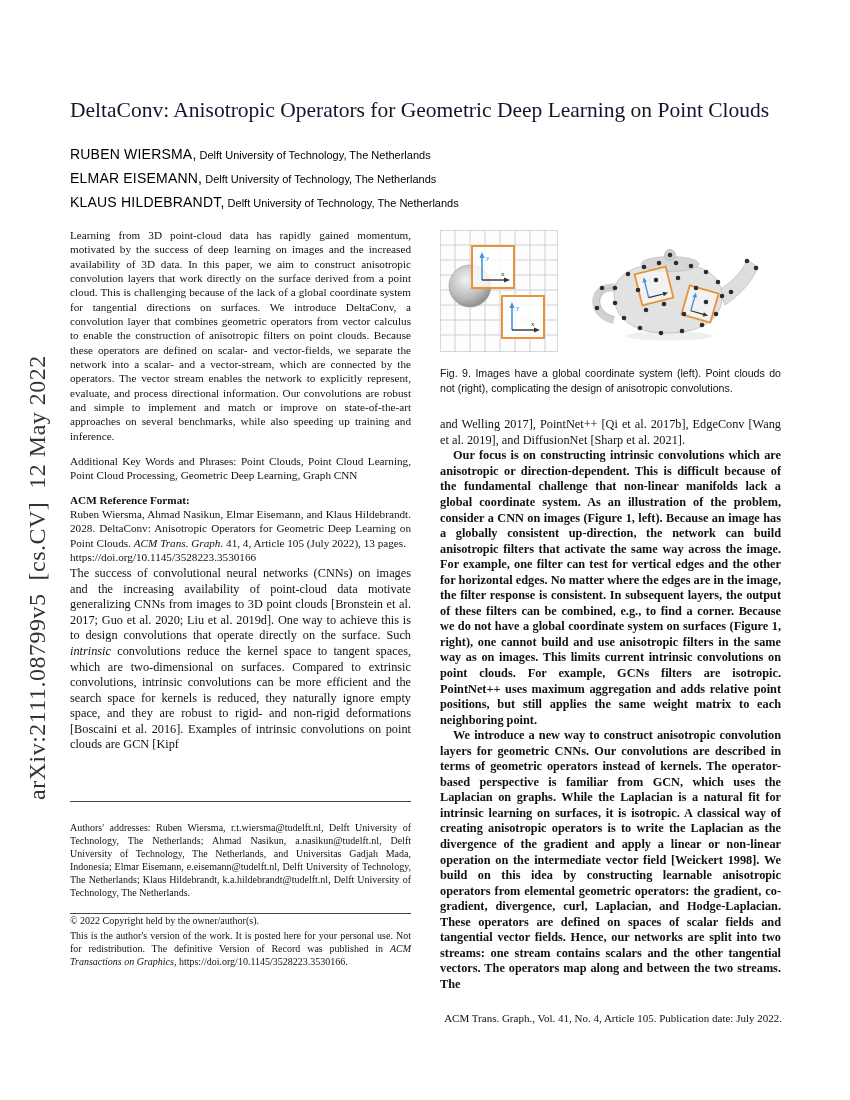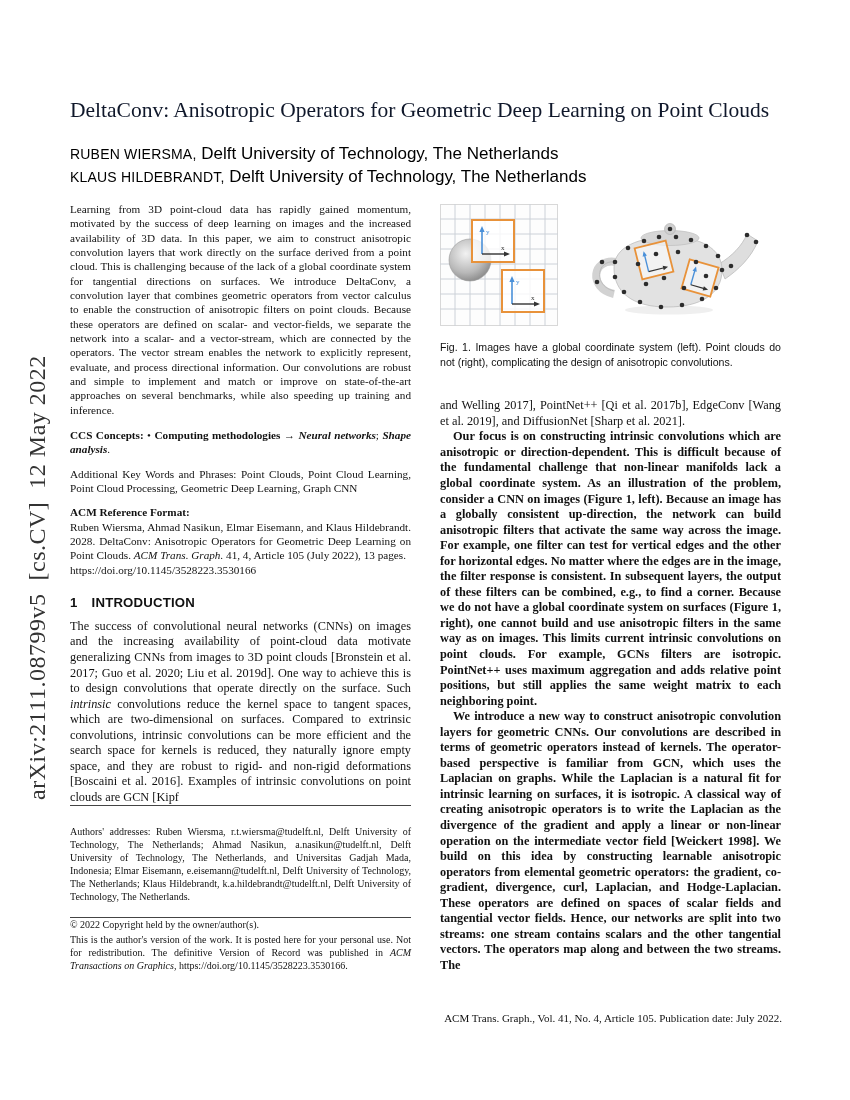--- a/index.html
+++ b/index.html
@@ -6,21 +6,21 @@
   .page{position:relative;width:850px;height:1100px;background:#ffffff;overflow:hidden;
         font-family:"Liberation Serif",serif;color:#111;}
   .arxiv-stamp{position:absolute;left:24px;top:800px;transform:rotate(-90deg);
         transform-origin:left top;white-space:pre;font-family:"Liberation Serif",serif;
         font-size:24px;color:#333;letter-spacing:0.5px;}
   .content{position:absolute;left:70px;top:96px;width:712px;}
   .title{font-size:21.5px;line-height:29px;color:#0f172a;margin:0 0 20px 0;font-weight:normal;}
   .authors{margin:0 0 16px 0;font-family:"Liberation Sans",sans-serif;}
   .author-line{margin:0 0 5px 0;line-height:17px;}
   .author-name{font-size:14px;color:#000;letter-spacing:0.2px;}
-  .author-affil{font-size:17px;color:#000;}
+  .author-affil{font-size:11px;color:#000;}
   .columns{display:flex;gap:29px;margin-top:10px;}
   .col{width:341px;}
   .col-left{display:flex;flex-direction:column;height:742px;}
   .small-serif{font-size:11.2px;line-height:1.28;text-align:justify;}
   .abstract{margin:0 0 11px 0;}
   .ccs{margin:0 0 10px 0;}
   .keywords{margin:0 0 10px 0;}
   .acmref{margin:0 0 2px 0;}
   .bold{font-weight:bold;}
   .bolditalic{font-weight:bold;font-style:italic;}
@@ -30,67 +30,64 @@
   .sec-num{margin-right:14px;}
   .body-par{font-size:12.3px;line-height:1.265;text-align:justify;margin:0;}
   .indent{text-indent:13px;font-weight:bold;}
   .footnote-left{margin-top:auto;font-size:10px;line-height:1.3;text-align:justify;}
   .addresses{border-top:0.8px solid #444;padding-top:19px;margin-bottom:14px;}
   .copyright-block{border-top:0.8px solid #444;}
   .copyright-line{margin:0 0 2px 0;}
   .figure-row{display:flex;gap:8px;align-items:flex-start;margin:2px 0 0 0;}
   .caption{font-family:"Liberation Sans",sans-serif;font-size:10.6px;line-height:1.38;
         color:#111;margin:14px 0 0 0;text-align:justify;}
-  .rc-body{margin-top:29px;}
+  .rc-body{margin-top:22px;}
   .page-footer{position:absolute;left:441px;top:1012px;width:341px;text-align:right;
         font-size:11px;color:#111;}
   svg{display:block;}
 </style>
 </head>
 <body>
 
 <div class="page">
 
   <div class="arxiv-stamp">arXiv:2111.08799v5  [cs.CV]  12 May 2022</div>
 
   <div class="content">
 
     <h1 class="title">DeltaConv: Anisotropic Operators for Geometric Deep Learning on Point Clouds</h1>
 
     <div class="authors">
       <div class="author-line">
         <span class="author-name">RUBEN WIERSMA,</span><span class="author-affil"> Delft University of Technology, The Netherlands</span>
       </div>
       <div class="author-line">
+        <span class="author-name">ELMAR EISEMANN,</span><span class="author-affil"> Delft University of Technology, The Netherlands</span>
+      </div>
+      <div class="author-line">
         <span class="author-name">KLAUS HILDEBRANDT,</span><span class="author-affil"> Delft University of Technology, The Netherlands</span>
       </div>
     </div>
 
     <div class="columns">
 
       <div class="col col-left">
         <p class="small-serif abstract">Learning from 3D point-cloud data has rapidly gained momentum, motivated by the success of deep learning on images and the increased availability of 3D data. In this paper, we aim to construct anisotropic convolution layers that work directly on the surface derived from a point cloud. This is challenging because of the lack of a global coordinate system for tangential directions on surfaces. We introduce DeltaConv, a convolution layer that combines geometric operators from vector calculus to enable the construction of anisotropic filters on point clouds. Because these operators are defined on scalar- and vector-fields, we separate the network into a scalar- and a vector-stream, which are connected by the operators. The vector stream enables the network to explicitly represent, evaluate, and process directional information. Our convolutions are robust and simple to implement and match or improve on state-of-the-art approaches on several benchmarks, while also speeding up training and inference.</p>
 
-        <p class="small-serif ccs">
-          <span class="bold">CCS Concepts:</span><span> • </span><span class="bold">Computing methodologies</span><span> → </span><span class="bolditalic">Neural networks</span><span>; </span><span class="bolditalic">Shape analysis</span><span>.</span>
-        </p>
 
         <p class="small-serif keywords">
           <span>Additional Key Words and Phrases:</span><span> Point Clouds, Point Cloud Learning, Point Cloud Processing, Geometric Deep Learning, Graph CNN</span>
         </p>
 
         <p class="small-serif acmref">
           <span class="bold">ACM Reference Format:</span><br>
           <span>Ruben Wiersma, Ahmad Nasikun, Elmar Eisemann, and Klaus Hildebrandt. 2028. DeltaConv: Anisotropic Operators for Geometric Deep Learning on Point Clouds. </span><span class="italic">ACM Trans. Graph.</span><span> 41, 4, Article 105 (July 2022), 13 pages.</span><br>
           <span>https://doi.org/10.1145/3528223.3530166</span>
         </p>
 
-        <div class="sec-heading">
-          <span class="sec-num">1</span><span>INTRODUCTION</span>
-        </div>
 
         <p class="body-par">
           <span>The success of convolutional neural networks (CNNs) on images and the increasing availability of point-cloud data motivate generalizing CNNs from images to 3D point clouds [Bronstein et al. 2017; Guo et al. 2020; Liu et al. 2019d]. One way to achieve this is to design convolutions that operate directly on the surface. Such </span><span class="italic">intrinsic</span><span> convolutions reduce the kernel space to tangent spaces, which are two-dimensional on surfaces. Compared to extrinsic convolutions, intrinsic convolutions can be more efficient and the search space for kernels is reduced, they naturally ignore empty space, and they are robust to rigid- and non-rigid deformations [Boscaini et al. 2016]. Examples of intrinsic convolutions on point clouds are GCN [Kipf</span>
         </p>
 
         <div class="footnote-left">
           <div class="addresses">Authors' addresses: Ruben Wiersma, r.t.wiersma@tudelft.nl, Delft University of Technology, The Netherlands; Ahmad Nasikun, a.nasikun@tudelft.nl, Delft University of Technology, The Netherlands, and Universitas Gadjah Mada, Indonesia; Elmar Eisemann, e.eisemann@tudelft.nl, Delft University of Technology, The Netherlands; Klaus Hildebrandt, k.a.hildebrandt@tudelft.nl, Delft University of Technology, The Netherlands.</div>
           <div class="copyright-block">
             <p class="copyright-line">© 2022 Copyright held by the owner/author(s).</p>
             <p class="copyright-line">
@@ -206,21 +203,21 @@
                 <circle cx="181" cy="31" r="2.3"></circle>
                 <circle cx="190" cy="38" r="2.3"></circle>
               <circle cx="165" cy="62" r="2.3"></circle>
                 <circle cx="36" cy="58" r="2.3"></circle>
                 <circle cx="31" cy="78" r="2.3"></circle>
             </g>
           </svg>
         </div>
 
         <p class="caption">
-          <span>Fig. 1.</span><span> Images have a global coordinate system (left). Point clouds do not (right), complicating the design of anisotropic convolutions.</span>
+          <span>Fig. 9.</span><span> Images have a global coordinate system (left). Point clouds do not (right), complicating the design of anisotropic convolutions.</span>
         </p>
 
         <div class="rc-body">
           <p class="body-par">and Welling 2017], PointNet++ [Qi et al. 2017b], EdgeConv [Wang et al. 2019], and DiffusionNet [Sharp et al. 2021].</p>
           <p class="body-par indent">Our focus is on constructing intrinsic convolutions which are anisotropic or direction-dependent. This is difficult because of the fundamental challenge that non-linear manifolds lack a global coordinate system. As an illustration of the problem, consider a CNN on images (Figure 1, left). Because an image has a globally consistent up-direction, the network can build anisotropic filters that activate the same way across the image. For example, one filter can test for vertical edges and the other for horizontal edges. No matter where the edges are in the image, the filter response is consistent. In subsequent layers, the output of these filters can be combined, e.g., to find a corner. Because we do not have a global coordinate system on surfaces (Figure 1, right), one cannot build and use anisotropic filters in the same way as on images. This limits current intrinsic convolutions on point clouds. For example, GCNs filters are isotropic. PointNet++ uses maximum aggregation and adds relative point positions, but still applies the same weight matrix to each neighboring point.</p>
           <p class="body-par indent">We introduce a new way to construct anisotropic convolution layers for geometric CNNs. Our convolutions are described in terms of geometric operators instead of kernels. The operator-based perspective is familiar from GCN, which uses the Laplacian on graphs. While the Laplacian is a natural fit for intrinsic learning on surfaces, it is isotropic. A classical way of creating anisotropic operators is to write the Laplacian as the divergence of the gradient and apply a linear or non-linear operation on the intermediate vector field [Weickert 1998]. We build on this idea by constructing learnable anisotropic operators from elemental geometric operators: the gradient, co-gradient, divergence, curl, Laplacian, and Hodge-Laplacian. These operators are defined on spaces of scalar fields and tangential vector fields. Hence, our networks are split into two streams: one stream contains scalars and the other tangential vectors. The operators map along and between the two streams. The</p>
         </div>
 
       </div>
     </div>

